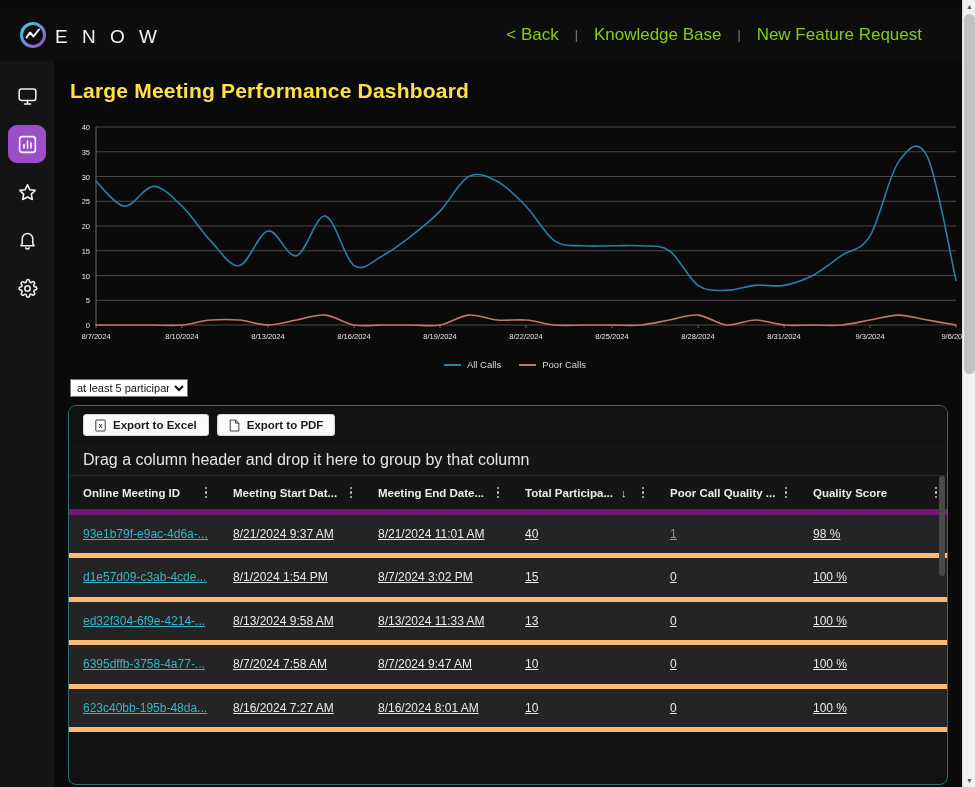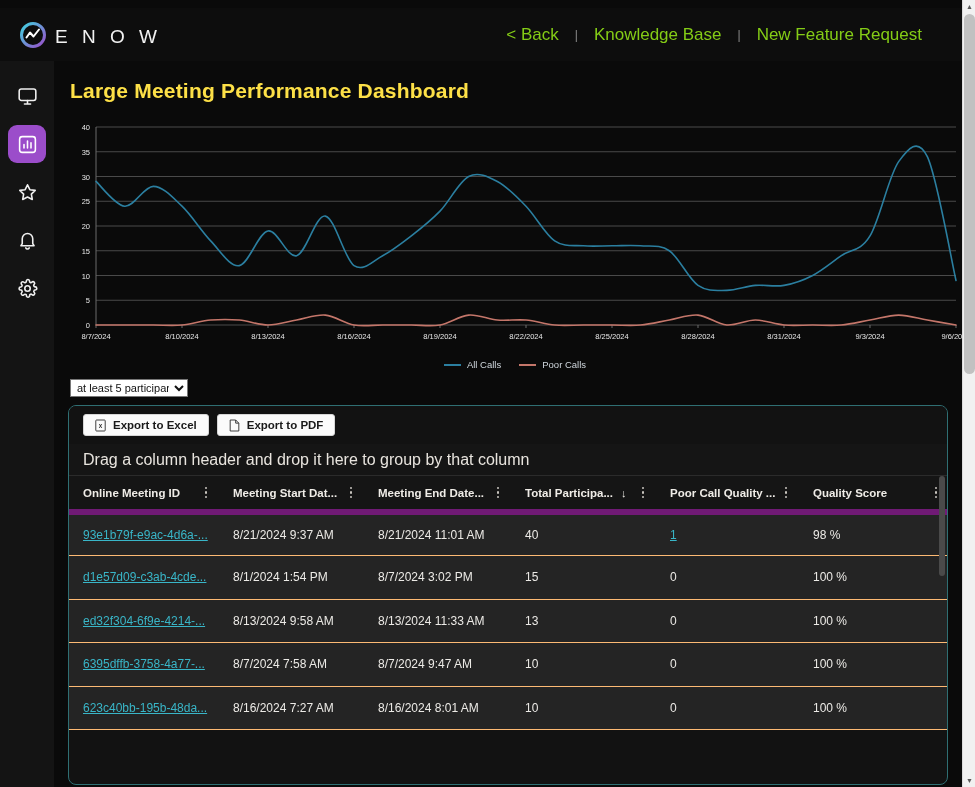--- a/index.html
+++ b/index.html
@@ -113,22 +113,22 @@
   .sort-arrow { color: #efece7; font-size: 11px; margin-left: 8px; }
   .kebab {
     margin-left: auto; margin-right: 12px;
     display: inline-flex; flex-direction: column; gap: 2px; cursor: pointer;
   }
   .kebab i { width: 2.5px; height: 2.5px; background: #c9c5bf; border-radius: 50%; display: block; }
   table.grid td {
     height: 43.5px; padding: 0 0 0 14px;
     color: #eceae6; font-size: 12px;
     background: #242424;
-    border-bottom: 1px solid #fdba74;
-    white-space: nowrap; overflow: hidden;
+    border-bottom: 5px solid #fdba74;
+    white-space: nowrap; overflow: hidden; text-decoration: underline;
   }
   td.col-id a, td.col-poor a {
     color: #39b6c8; text-decoration: underline; cursor: pointer; font-size: 12px;
   }
   .c1 { width: 150px; } .c2 { width: 145px; } .c3 { width: 147px; }
   .c4 { width: 145px; } .c5 { width: 143px; } .c6 { width: 150px; }
 
   
   .inner-sb {
     position: absolute; right: 2px; top: 70px; width: 6px; height: 238px;

